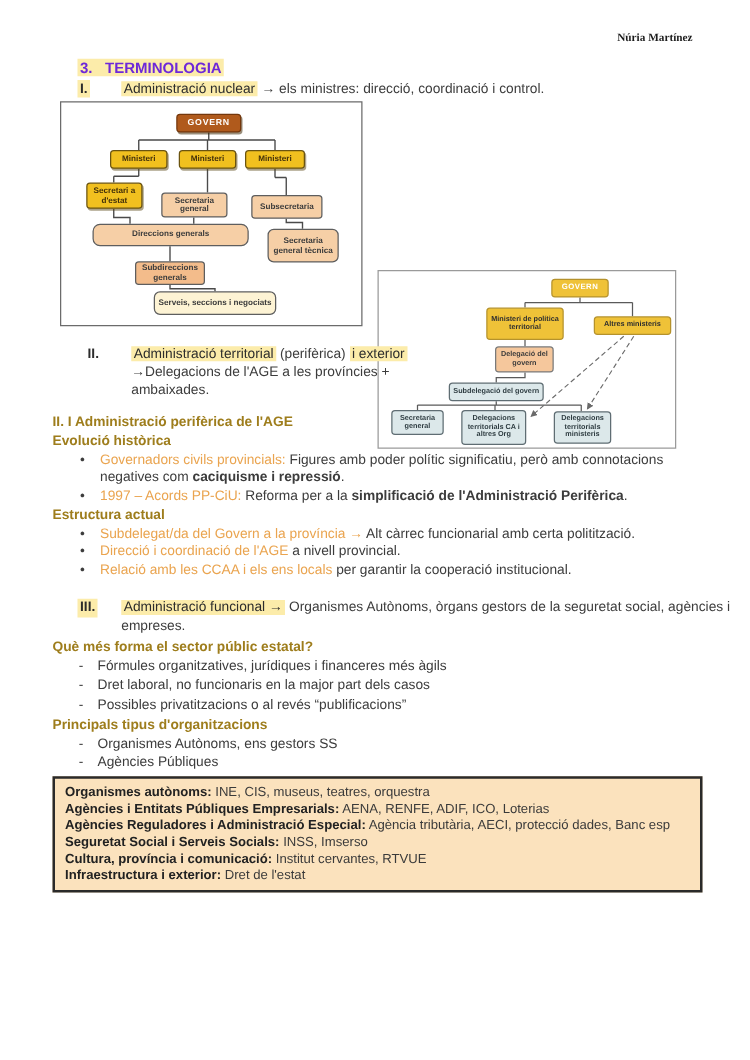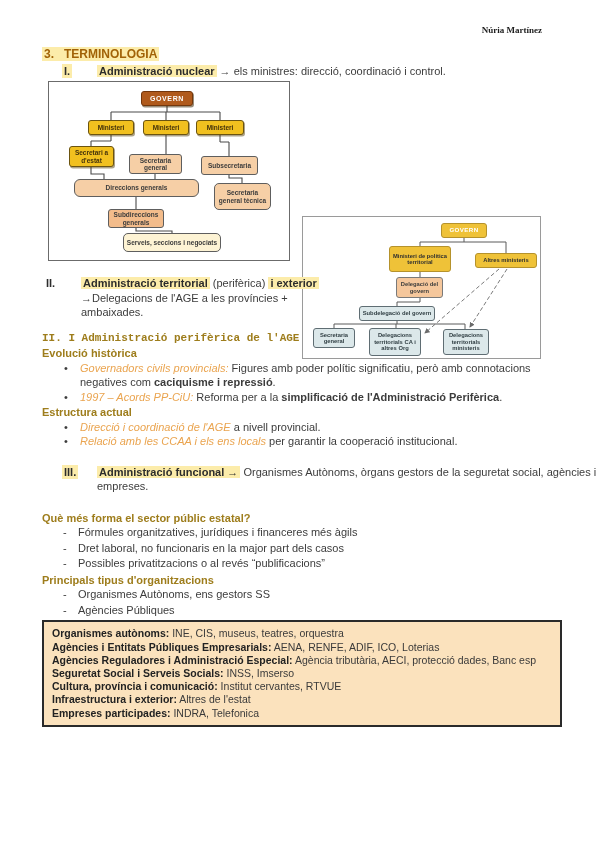--- a/index.html
+++ b/index.html
@@ -1,33 +1,33 @@
 <!DOCTYPE html>
 <html><head>
 <meta charset="utf-8">
 <style>
   html,body{margin:0;padding:0;background:#e8e8e8;}
   .page{position:relative;width:600px;height:848px;background:#ffffff;margin:0 auto;
         font-family:"Liberation Sans",sans-serif;color:#3c3c3c;font-size:11px;line-height:14.5px;overflow:hidden;}
-  .author{position:absolute;top:23px;right:58px;font-family:"Liberation Serif",serif;
+  .author{position:absolute;top:23px;right:46px;font-family:"Liberation Serif",serif;
           font-size:9px;font-weight:bold;color:#1c1c1c;}
   .content{position:absolute;left:42px;top:44px;width:516px;}
   .hl{background:#fcecaa;padding:0 2px;}
-  .bold{font-weight:bold;color:#2c2c2c;}
+  .bold{font-weight:normal;color:#2c2c2c;}
   .gold{color:#9e7d1c;font-weight:bold;margin-top:1px;}
-  .lead{color:#eaa44f;font-style:italic;}
-  .title{margin-top:3px;font-size:12px;font-weight:bold;color:#a16207;}
+  .lead{color:#eaa44f;}
+  .title{margin-left:20px;margin-top:3px;font-size:12px;font-weight:bold;color:#6d28d9;}
   .title .tab{display:inline-block;width:10px;}
   .intro{margin-top:3px;}
   .item{position:relative;padding-left:35px;margin-top:2px;}
   .item .num{position:absolute;left:0;font-weight:bold;color:#2c2c2c;}
   .item-i{margin-left:20px;margin-top:2px;}
-  .item-ii{margin-left:4px;margin-top:15px;width:245px;}
+  .item-ii{margin-left:28px;margin-top:15px;width:245px;}
   .item-iii{margin-left:20px;margin-top:16px;width:505px;}
-  .h-periferica{margin-top:11px;font-family:Liberation Mono, monospace;}
+  .h-periferica{margin-top:11px;}
   .bullet{position:relative;padding-left:38px;width:500px;}
   .bullet::before{content:"\2022";position:absolute;left:22px;color:#3c3c3c;}
   .dash{position:relative;padding-left:36px;line-height:15.6px;}
   .dash::before{content:"-";position:absolute;left:21px;color:#3c3c3c;}
   
   .chart{position:absolute;background:#fff;}
   .chart1{left:48px;top:112px;width:240px;height:178px;border:1px solid #6b6b6b;}
   .chart2{left:302px;top:216px;width:237px;height:141px;border:1px solid #9a9a9a;}
   .chart svg{position:absolute;left:0;top:0;}
   .cbox{position:absolute;display:flex;align-items:center;justify-content:center;text-align:center;
@@ -122,45 +122,47 @@
 
     <div class="gold">Evolució històrica</div>
     <div class="bullet">
       <span class="lead">Governadors civils provincials:</span><span> Figures amb poder polític significatiu, però amb connotacions negatives com </span><b>caciquisme i repressió</b><span>.</span>
     </div>
     <div class="bullet">
       <span class="lead">1997 – Acords PP-CiU:</span><span> Reforma per a la </span><b>simplificació de l'Administració Perifèrica</b><span>.</span>
     </div>
 
     <div class="gold">Estructura actual</div>
+    <div class="bullet" style="width:470px;">
+      <span class="lead">Subdelegat/da del Govern a la província →</span><span> Alt càrrec funcionarial amb certa politització.</span>
+    </div>
     <div class="bullet">
       <span class="lead">Direcció i coordinació de l'AGE</span><span> a nivell provincial.</span>
     </div>
     <div class="bullet">
       <span class="lead">Relació amb les CCAA i els ens locals</span><span> per garantir la cooperació institucional.</span>
     </div>
 
     <div class="item item-iii">
       <span class="num hl">III.</span>
       <span class="hl bold">Administració funcional →</span><span> Organismes Autònoms, òrgans gestors de la seguretat social, agències i empreses.</span>
     </div>
 
-    <div class="gold" style="margin-top:17px;">Què més forma el sector públic estatal?</div>
+    <div class="gold" style="margin-top:3px;">Què més forma el sector públic estatal?</div>
     <div class="dash"><span>Fórmules organitzatives, jurídiques i financeres més àgils</span></div>
     <div class="dash"><span>Dret laboral, no funcionaris en la major part dels casos</span></div>
     <div class="dash"><span>Possibles privatitzacions o al revés “publificacions”</span></div>
 
     <div class="gold">Principals tipus d'organitzacions</div>
     <div class="dash"><span>Organismes Autònoms, ens gestors SS</span></div>
     <div class="dash"><span>Agències Públiques</span></div>
 
     <div class="sumbox">
       <div><b>Organismes autònoms:</b><span> INE, CIS, museus, teatres, orquestra</span></div>
       <div><b>Agències i Entitats Públiques Empresarials:</b><span> AENA, RENFE, ADIF, ICO, Loterias</span></div>
       <div><b>Agències Reguladores i Administració Especial:</b><span> Agència tributària, AECI, protecció dades, Banc esp</span></div>
       <div><b>Seguretat Social i Serveis Socials:</b><span> INSS, Imserso</span></div>
       <div><b>Cultura, província i comunicació:</b><span> Institut cervantes, RTVUE</span></div>
-      <div><b>Infraestructura i exterior:</b><span> Altres de l'estat</span></div>
-      <div><b>Empreses participades:</b><span> INDRA, Telefonica</span></div>
+      <div><b>Infraestructura i exterior:</b><span> Dret de l'estat</span></div>
     </div>
 
   </div>
 </div>
 
 </body></html>

